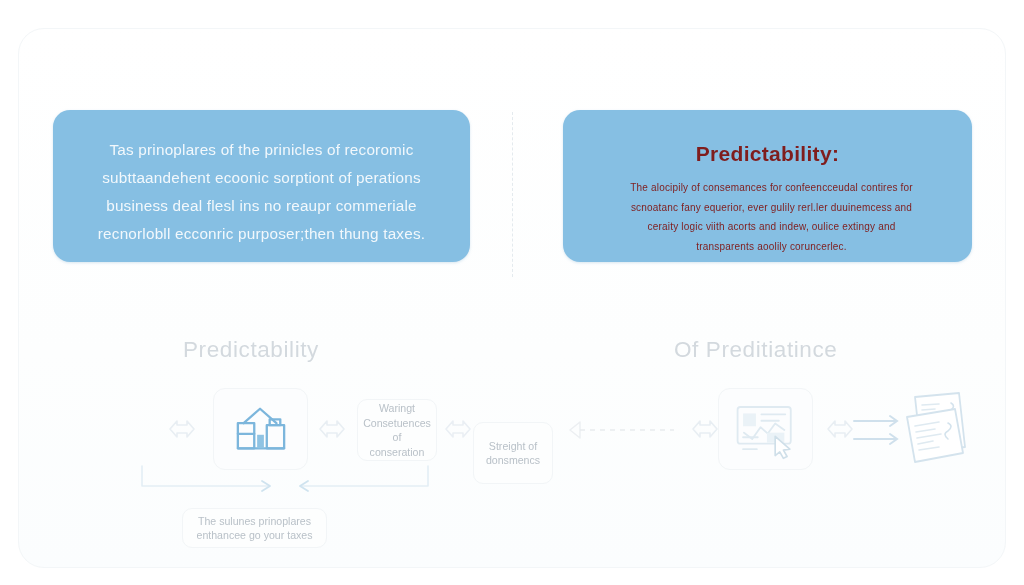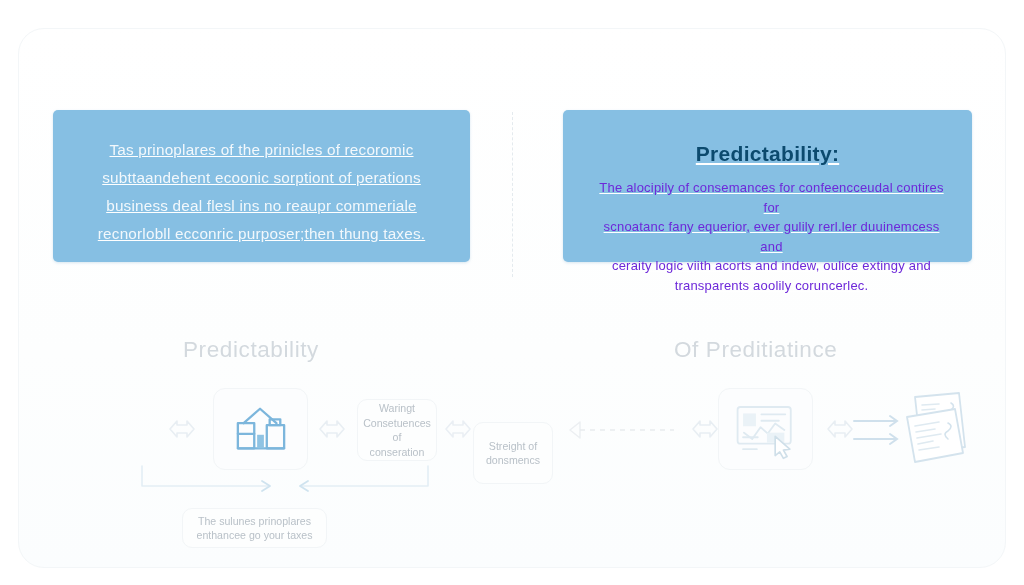--- a/index.html
+++ b/index.html
@@ -24,53 +24,52 @@
     height: 540px;
     border: 1px solid #f3f6f8;
     border-radius: 26px;
     background: linear-gradient(180deg, #ffffff 0%, #fdfefe 60%, #fbfdfe 100%);
     box-sizing: border-box;
   }
 
   
   .card {
     position: absolute;
-    border-radius: 5px;
+    border-radius: 17px;
     background: #86bfe3;
     box-sizing: border-box;
     padding: 18px 26px;
     text-align: center;
     color: #ffffff;
     box-shadow: 0 1px 3px rgba(120,170,205,0.28);
-    text-decoration: underline;
   }
   #card-left  { left: 53px;  top: 110px; width: 417px; height: 152px; }
   #card-right { left: 563px; top: 110px; width: 409px; height: 152px; }
 
   .card-body {
     font-size: 15.3px;
     line-height: 28px;
     color: #f2f8fc;
     letter-spacing: 0.2px;
     white-space: pre-line;
     font-weight: 400;
   }
   #card-left .card-body { padding-top: 8px; }
 
   .card-title {
     font-size: 21px;
     font-weight: bold;
-    color: #0c4a6e;
+    color: #7f1d1d;
     margin: 14px 0 12px 0;
     letter-spacing: 0.3px;
   }
   #card-right .card-body {
-    font-size: 13px;
+    font-size: 10px;
     line-height: 19.5px;
-    color: #6d28d9;
+    color: #7f1d1d;
     margin-left: 8px;
   }
 
   
   #center-divider {
     position: absolute;
     left: 512px;
     top: 112px;
     width: 0;
     height: 165px;

